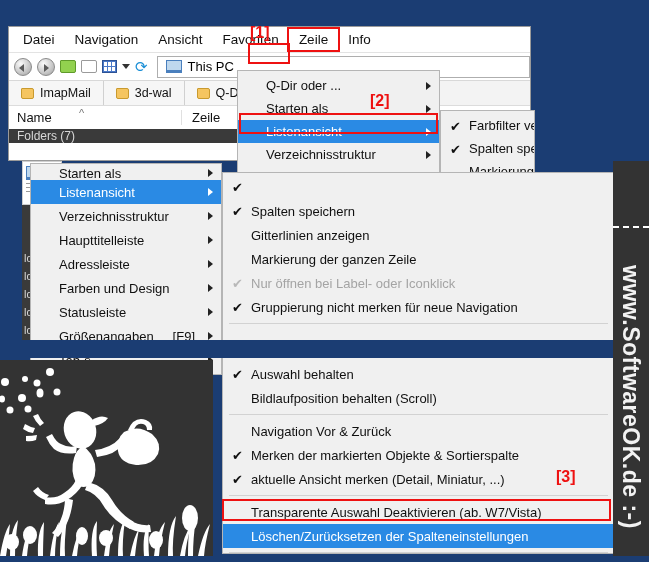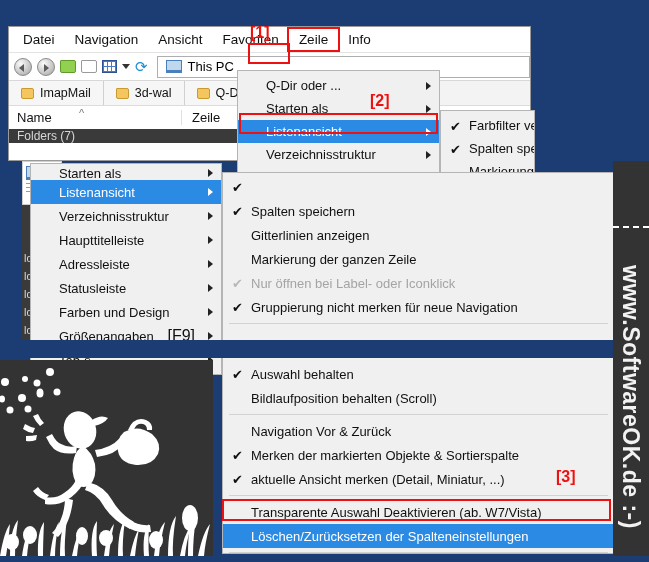--- a/index.html
+++ b/index.html
@@ -49,21 +49,21 @@
     width: 0; height: 0;
     border-top: 4px solid transparent;
     border-bottom: 4px solid transparent;
     border-left: 5px solid #222;
   }
   .mi.sel .arw { border-left-color: #fff; }
   .mi .sc {
     position: absolute;
     right: 26px; top: 50%;
     transform: translateY(-50%);
-    font-size: 16px;
+    font-size: 13px;
   }
   .sep { height: 1px; background: #d2d2d2; margin: 4px 6px; }
 
   
   #qdir-window {
     position: absolute;
     left: 8px; top: 26px;
     width: 523px; height: 135px;
     background: #ffffff;
     border: 1px solid #9a9a9a;
@@ -463,25 +463,25 @@
     </div>
     <div class="mi">
       <span>Haupttitelleiste</span>
       <span class="arw"></span>
     </div>
     <div class="mi">
       <span>Adressleiste</span>
       <span class="arw"></span>
     </div>
     <div class="mi">
+      <span>Farben und Design</span>
+      <span class="arw"></span>
+    </div>
+    <div class="mi">
       <span>Statusleiste</span>
-      <span class="arw"></span>
-    </div>
-    <div class="mi">
-      <span>Farben und Design</span>
       <span class="arw"></span>
     </div>
     <div class="mi">
       <span>Größenangaben</span>
       <span class="sc">[F9]</span>
       <span class="arw"></span>
     </div>
     <div class="mi">
       <span>Tab-s</span>
       <span class="arw"></span>

